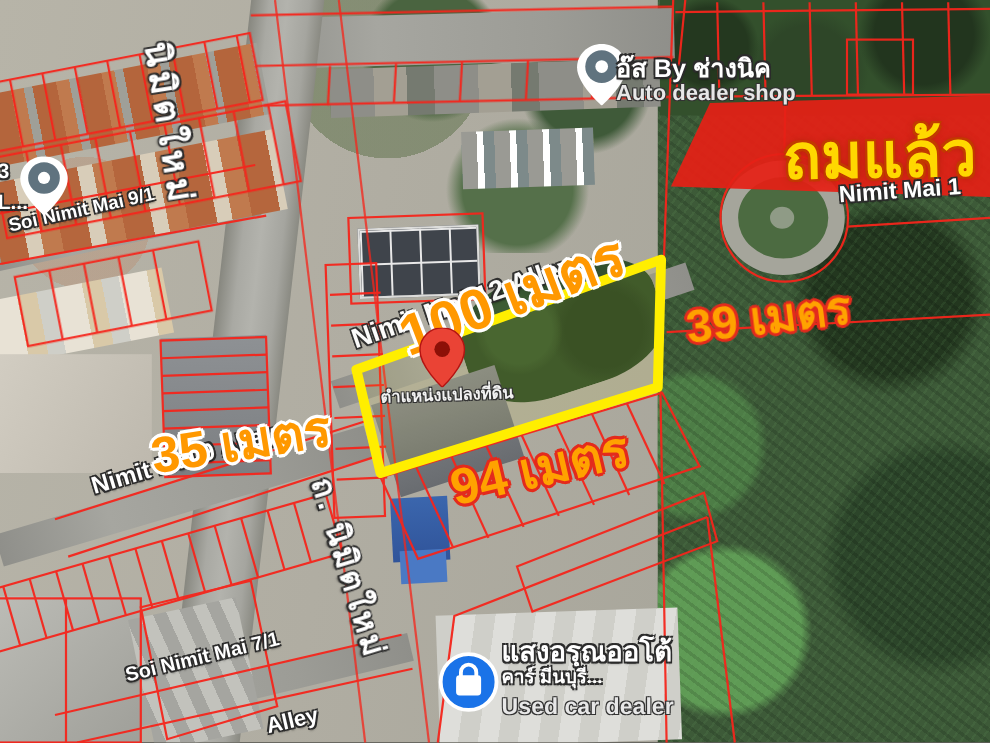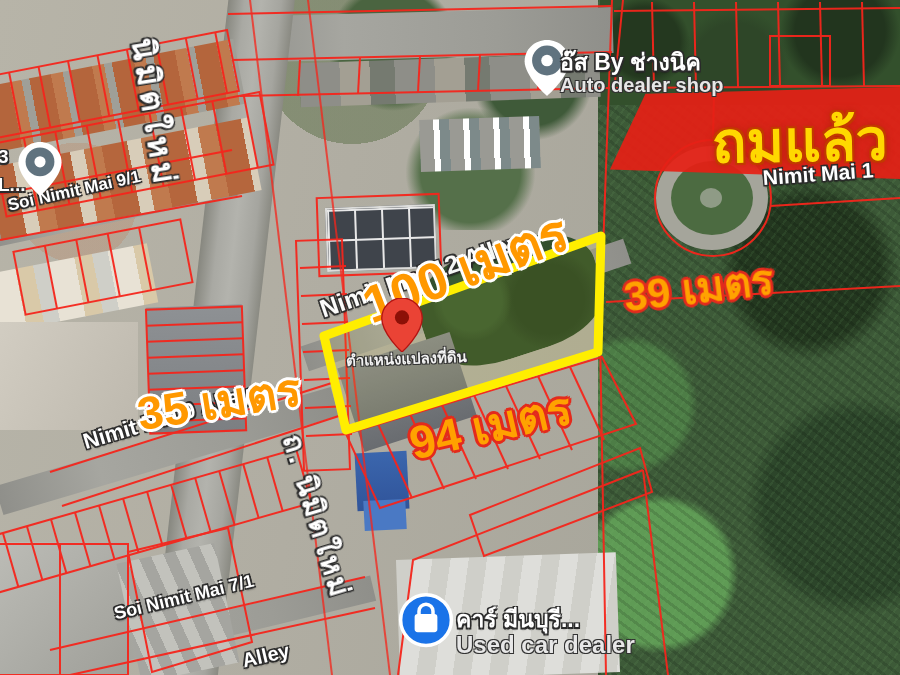--- a/index.html
+++ b/index.html
@@ -292,16 +292,17 @@
   </svg>
 
   <div class="olabel" style="left:560px;top:44px;font-size:23px;">อ๊ส By ช่างนิค</div>
   <div class="sublabel" style="left:560px;top:74px;font-size:20px;">Auto dealer shop</div>
 
   <svg class="abs" style="left:398px;top:592px;" width="56" height="56" viewBox="0 0 32 32">
     <circle cx="16" cy="16" r="14.5" fill="#1a73e8" stroke="#ffffff" stroke-width="2"></circle>
     <path d="M12 13.5v-2.5a4 4 0 0 1 8 0v2.5" stroke="#ffffff" stroke-width="2" fill="none"></path>
     <rect x="9.5" y="12.5" width="13" height="10.5" rx="1.8" fill="#ffffff"></rect>
   </svg>
-  <div class="olabel" style="left:456px;top:601px;font-size:23px;">คาร์ มีนบุรี...</div>
-  <div class="sublabel" style="left:456px;top:631px;font-size:24px;">Used car dealer</div>
+  <div class="olabel" style="left:456px;top:572px;font-size:25px;">แสงอรุณออโต้</div>
+  <div class="olabel" style="left:456px;top:601px;font-size:17px;">คาร์ มีนบุรี...</div>
+  <div class="sublabel" style="left:456px;top:631px;font-size:21px;">Used car dealer</div>
 
 </div>
 
 </body></html>

